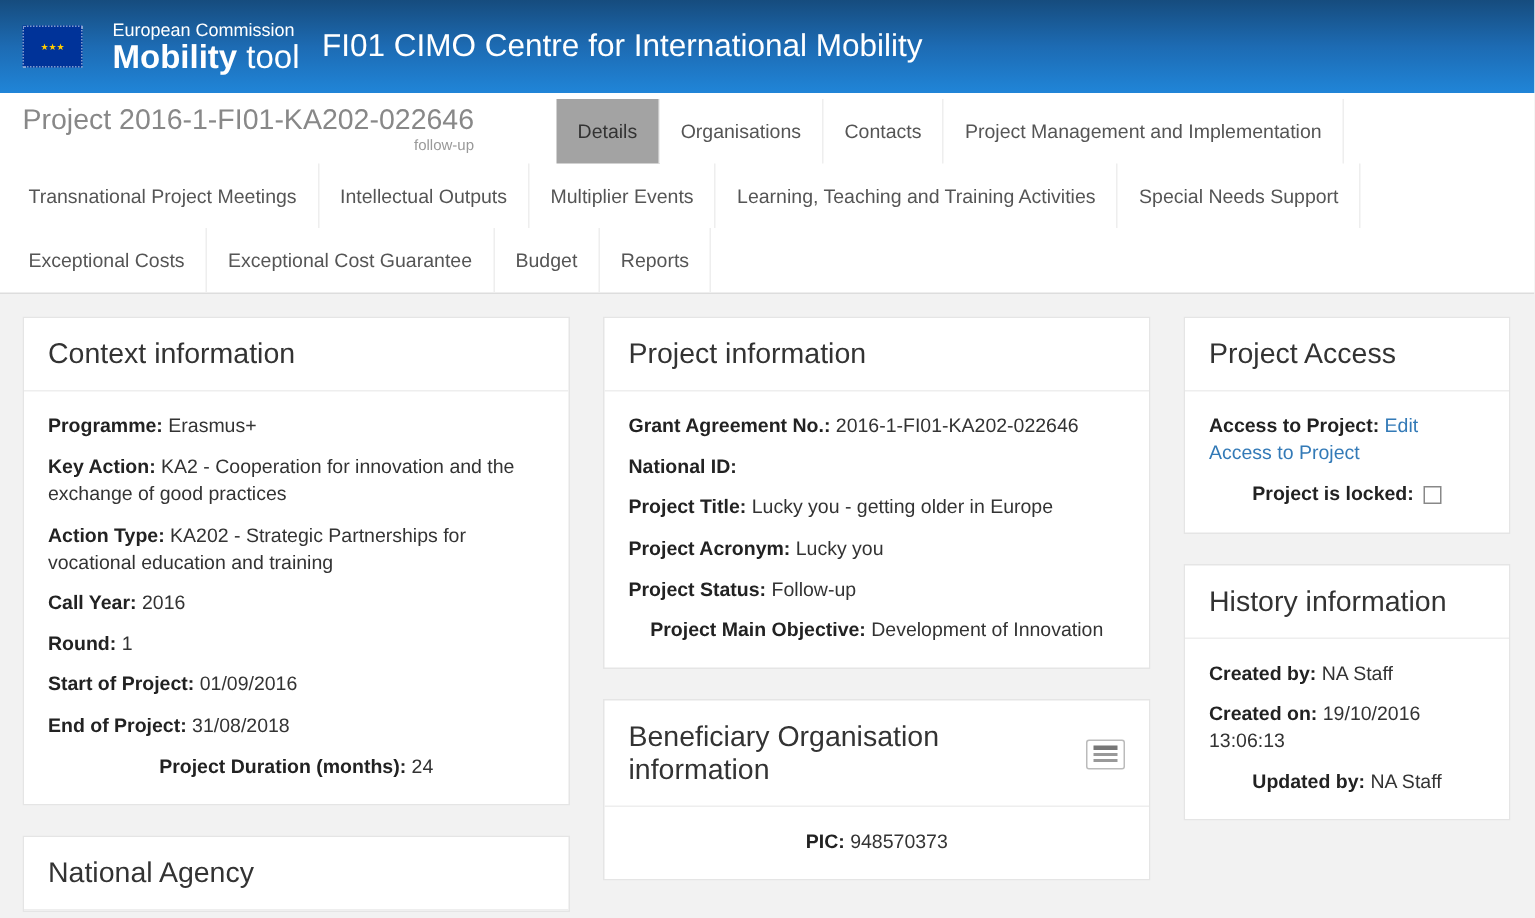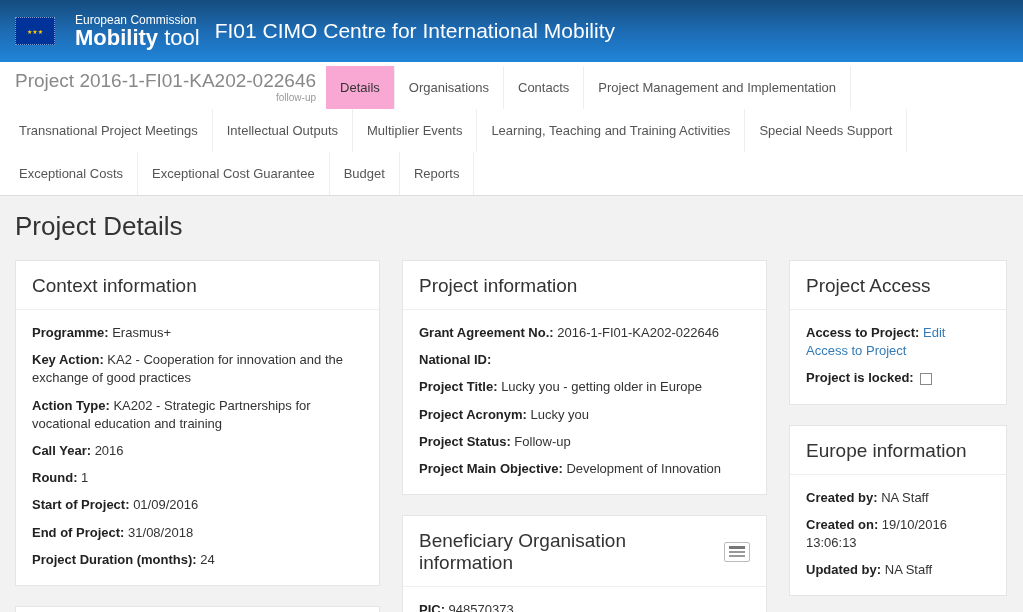--- a/index.html
+++ b/index.html
@@ -14,36 +14,36 @@
   .brand-bottom { font-size: 22px; font-weight: 300; line-height: 1; }
   .brand-bottom strong { font-weight: 700; }
   .header-title { font-size: 21px; font-weight: 300; }
   
   
   .navbar { background: #fff; border-bottom: 1px solid #ddd; display: flex; flex-wrap: wrap; align-items: flex-end; padding-left: 5px; }
   .project-code { padding: 8px 10px 6px; }
   .project-code-main { font-size: 19px; color: #888; font-weight: 400; }
   .project-code-sub { text-align: right; font-size: 10px; color: #999; }
   .nav-tab { padding: 14px 14px; font-size: 13px; color: #555; border-right: 1px solid #eee; text-decoration: none; cursor: pointer; white-space: nowrap; }
-  .nav-tab.active { background: #f9a8d4; color: #333; }
+  .nav-tab.active { background: #a3a3a3; color: #333; margin-left: 45px; }
   
   
   .page { padding: 15px; }
   .page-title { font-size: 26px; font-weight: 400; color: #333; margin-bottom: 18px; }
   
   .columns { display: flex; gap: 22px; align-items: flex-start; }
   .col-left { width: 365px; display: flex; flex-direction: column; gap: 20px; }
   .col-mid { width: 365px; display: flex; flex-direction: column; gap: 20px; }
   .col-right { width: 218px; display: flex; flex-direction: column; gap: 20px; }
   
   .card { background: #fff; border: 1px solid #e5e5e5; border-radius: 0; }
   .card-header { padding: 14px 16px 12px; font-size: 19px; font-weight: 400; color: #333; border-bottom: 1px solid #eee; display: flex; justify-content: space-between; align-items: center; }
   .card-body { padding: 14px 16px 16px; }
   .card-body p { margin-bottom: 9px; line-height: 1.4; }
-  .card-body p:last-child { margin-bottom: 0; }
+  .card-body p:last-child { margin-bottom: 0; text-align: center; }
   .lbl { font-weight: 700; color: #222; }
   
   .link { color: #337ab7; text-decoration: none; cursor: pointer; }
   
   .checkbox { display: inline-block; width: 12px; height: 12px; border: 1px solid #888; vertical-align: middle; margin-left: 3px; }
   
   .list-icon { width: 26px; height: 20px; border: 1px solid #bbb; border-radius: 2px; display: inline-flex; flex-direction: column; gap: 2px; padding: 3px 4px; cursor: pointer; }
   .list-icon span { height: 2px; background: #999; }
   .list-icon span:first-child { background: #777; height: 3px; }
 </style>
@@ -73,21 +73,20 @@
   <a class="nav-tab">Multiplier Events</a>
   <a class="nav-tab">Learning, Teaching and Training Activities</a>
   <a class="nav-tab">Special Needs Support</a>
   <a class="nav-tab">Exceptional Costs</a>
   <a class="nav-tab">Exceptional Cost Guarantee</a>
   <a class="nav-tab">Budget</a>
   <a class="nav-tab">Reports</a>
 </div>
 
 <div class="page">
-  <h1 class="page-title">Project Details</h1>
 
   <div class="columns">
 
     <div class="col-left">
       <div class="card">
         <div class="card-header">Context information</div>
         <div class="card-body">
           <p><span class="lbl">Programme:</span><span> Erasmus+</span></p>
           <p><span class="lbl">Key Action:</span><span> KA2 - Cooperation for innovation and the exchange of good practices</span></p>
           <p><span class="lbl">Action Type:</span><span> KA202 - Strategic Partnerships for vocational education and training</span></p>
@@ -137,21 +136,21 @@
     <div class="col-right">
       <div class="card">
         <div class="card-header">Project Access</div>
         <div class="card-body">
           <p><span class="lbl">Access to Project:</span><a class="link"> Edit Access to Project</a></p>
           <p><span class="lbl">Project is locked:</span> <span class="checkbox"></span></p>
         </div>
       </div>
 
       <div class="card">
-        <div class="card-header">Europe information</div>
+        <div class="card-header">History information</div>
         <div class="card-body">
           <p><span class="lbl">Created by:</span><span> NA Staff</span></p>
           <p><span class="lbl">Created on:</span><span> 19/10/2016 13:06:13</span></p>
           <p><span class="lbl">Updated by:</span><span> NA Staff</span></p>
 
         </div>
       </div>
     </div>
 
   </div>

